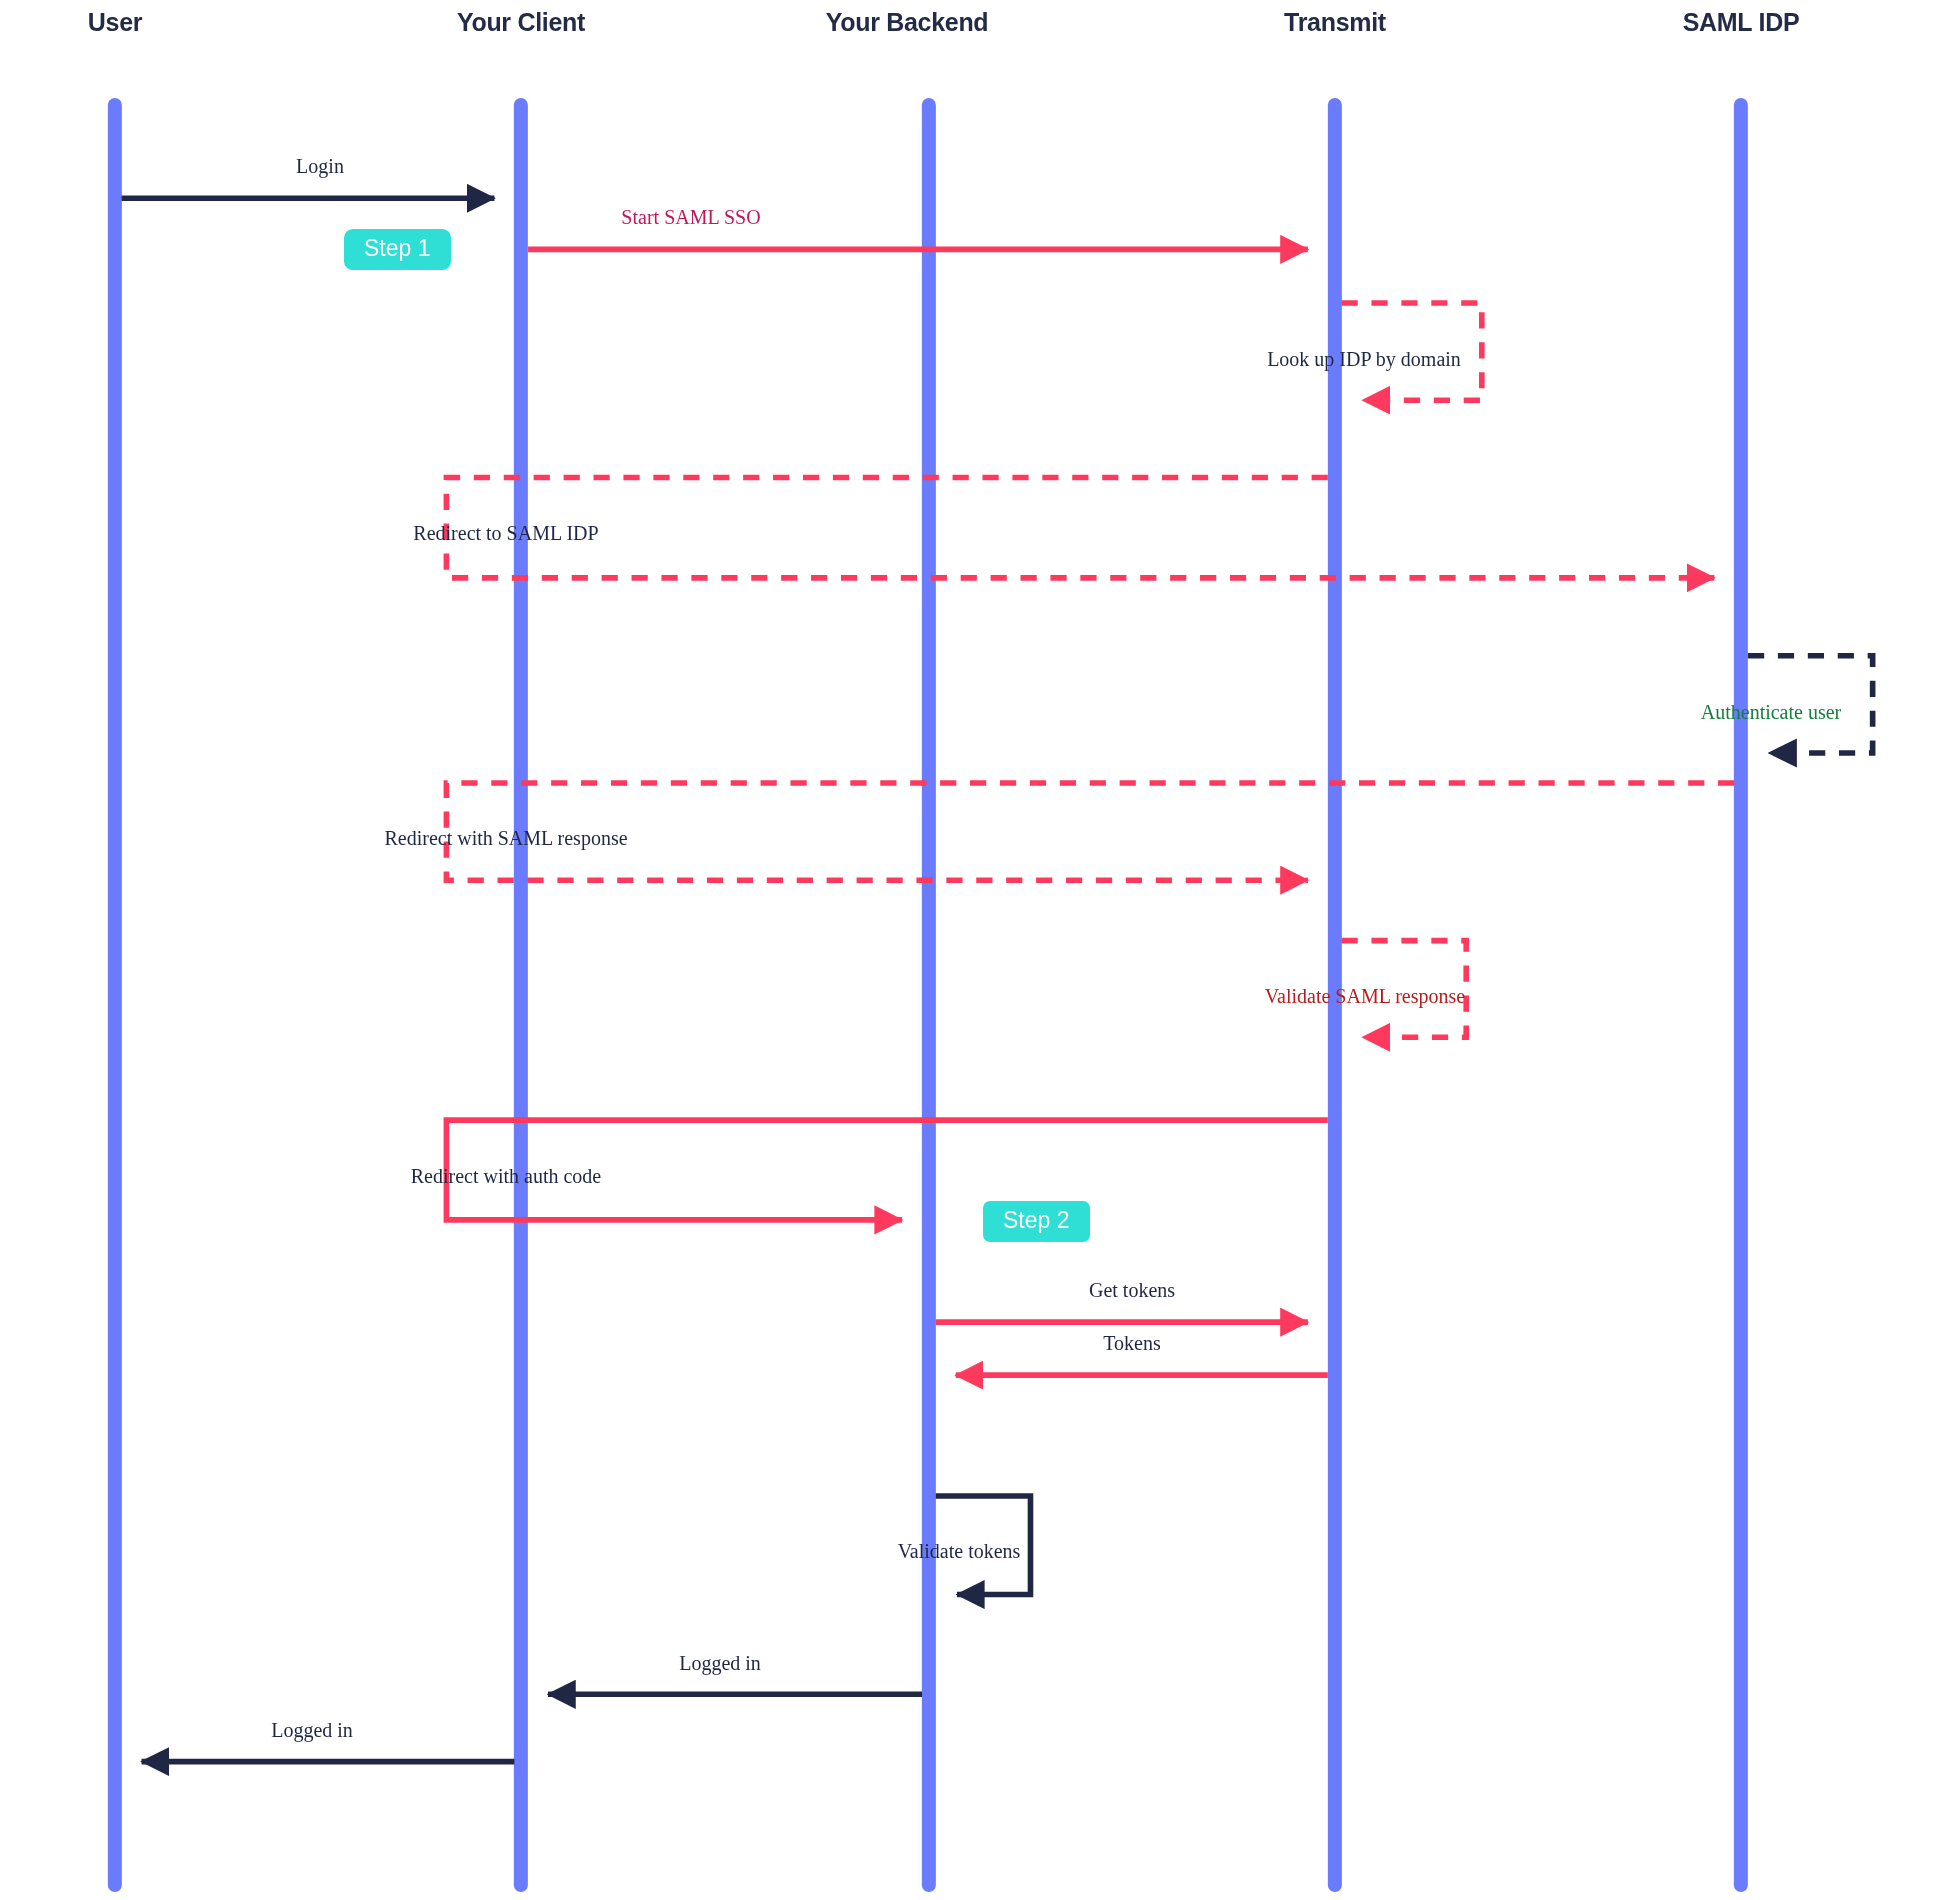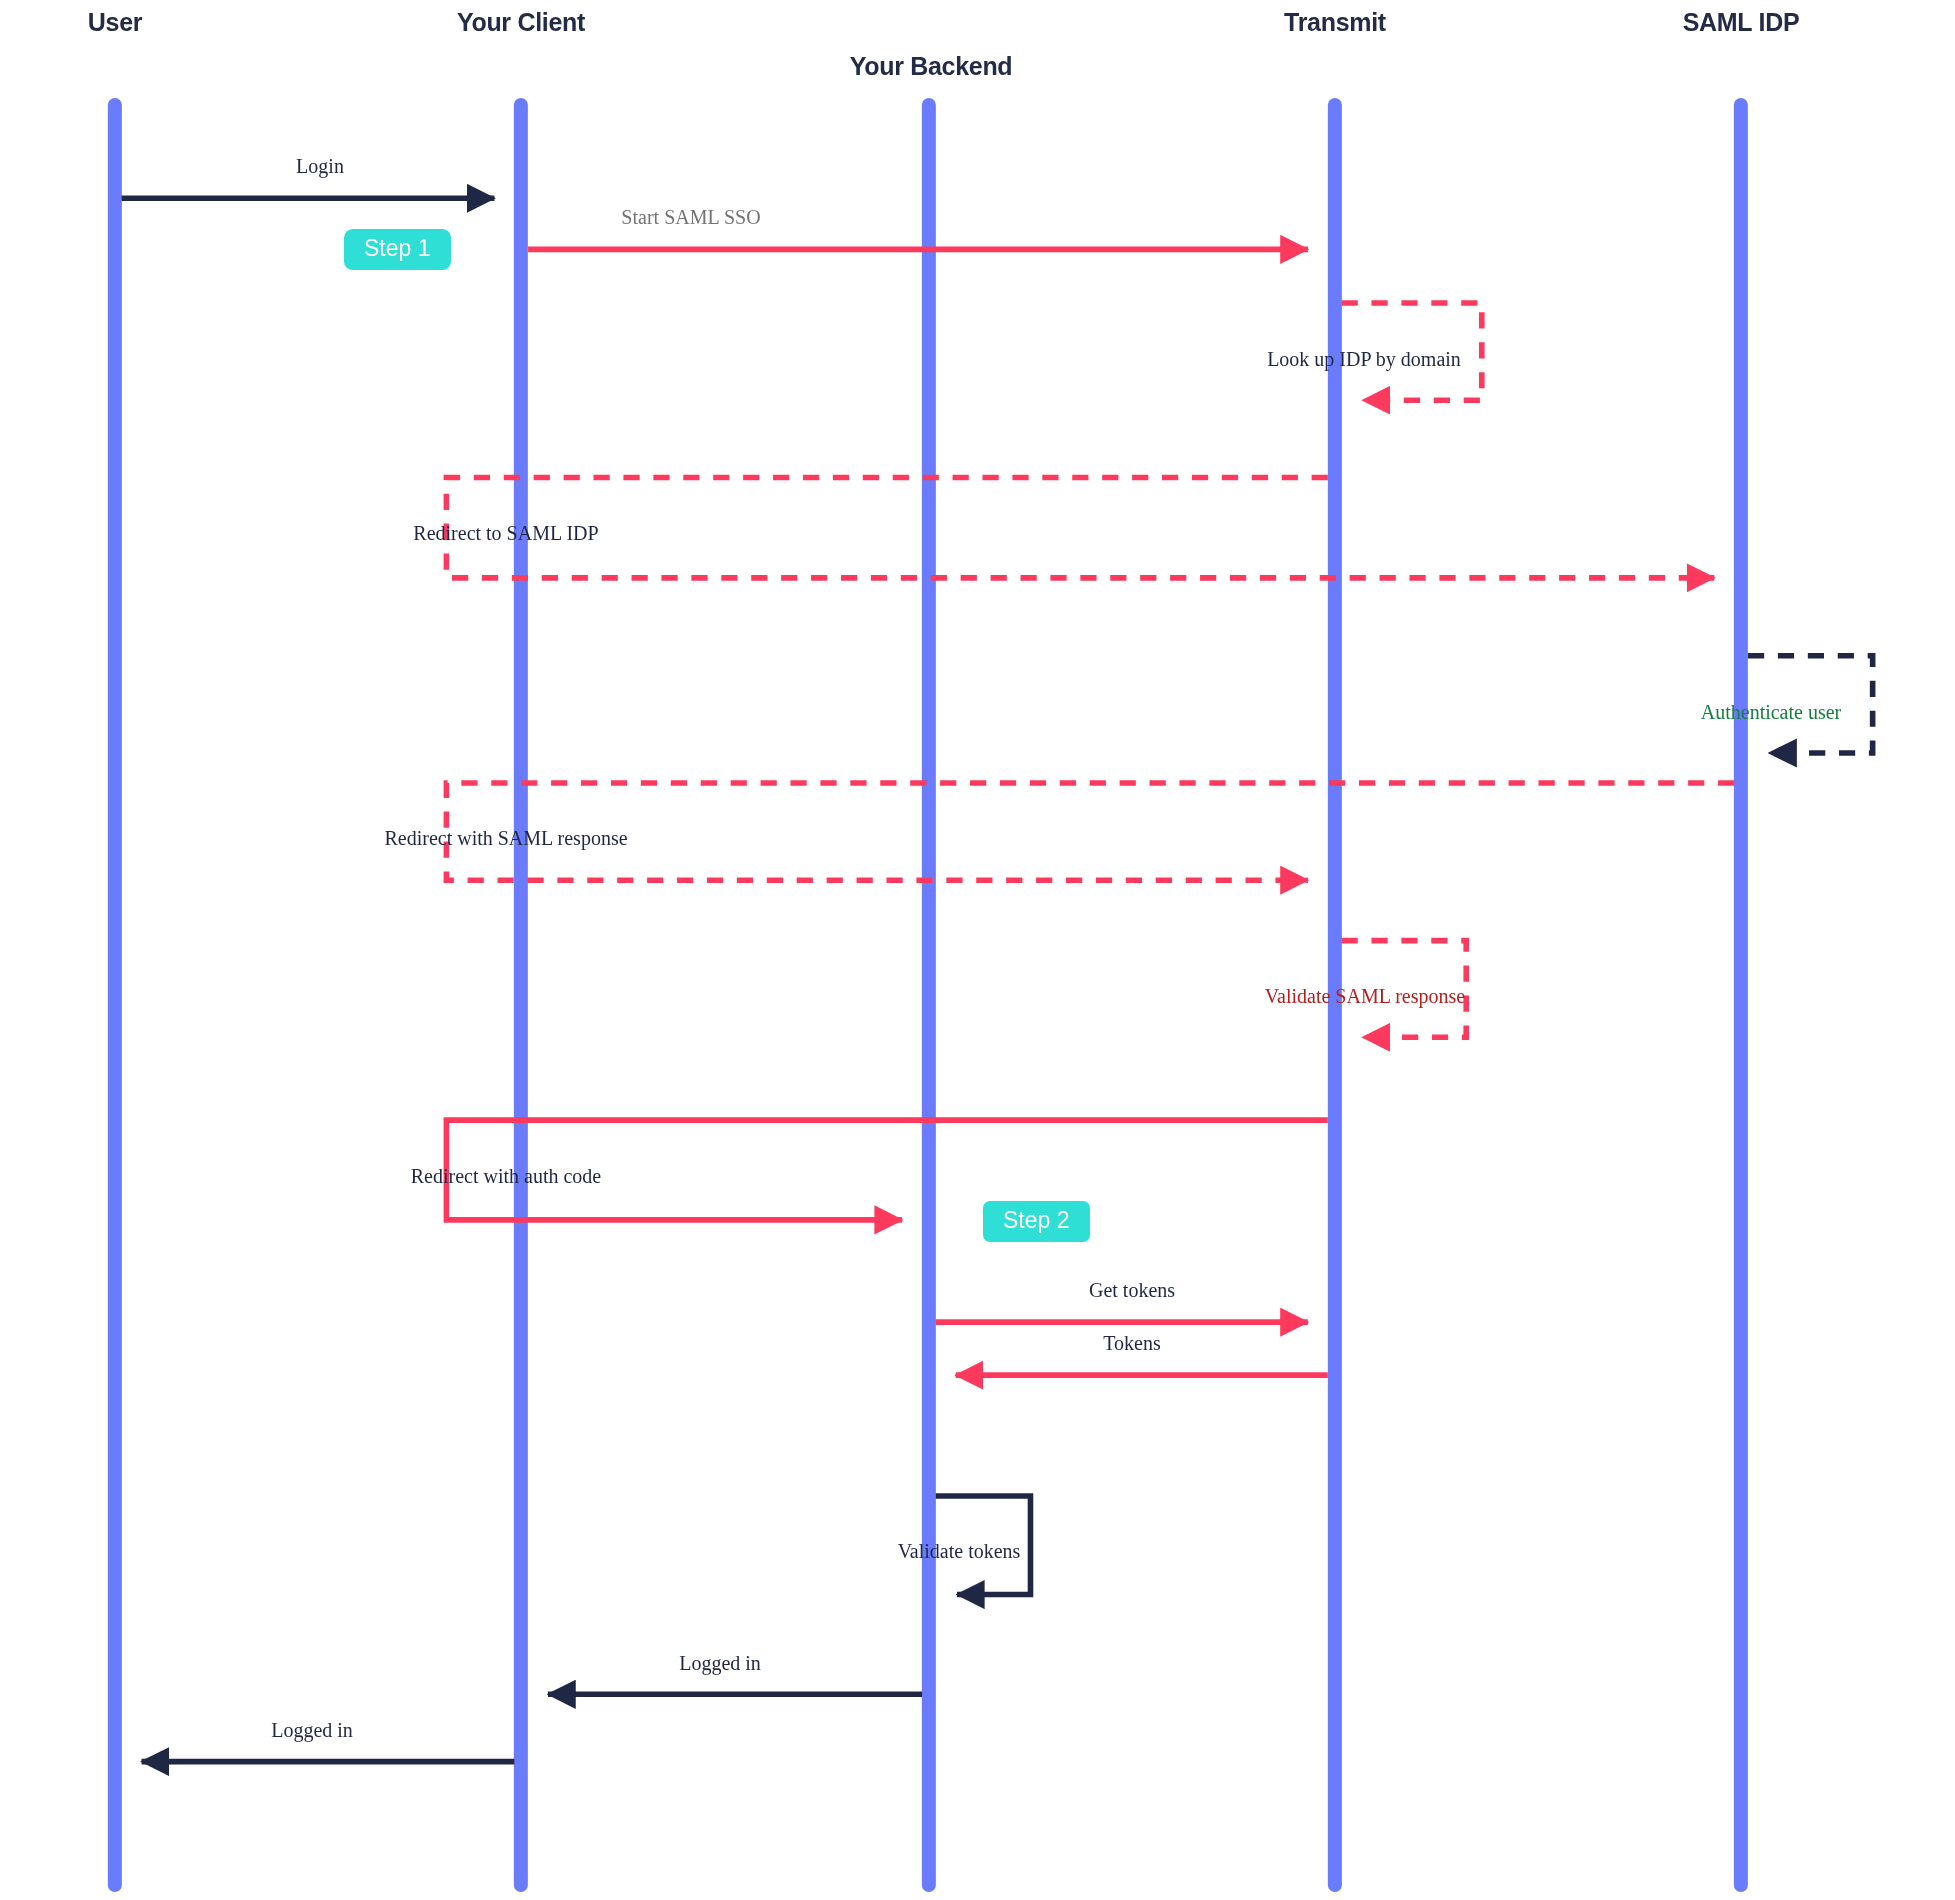--- a/index.html
+++ b/index.html
@@ -63,21 +63,21 @@
   }
 </style>
 </head>
 <body>
 
 <div id="canvas">
 
   <div id="headers">
       <div class="participant-label" style="left: 115px; top: 7.5px;">User</div>
       <div class="participant-label" style="left: 521px; top: 7.5px;">Your Client</div>
-      <div class="participant-label" style="left: 931px; top: 7.5px; margin-top: 44px;">Your Backend</div>
+      <div class="participant-label" style="left: 907px; top: 7.5px;">Your Backend</div>
       <div class="participant-label" style="left: 1335px; top: 7.5px;">Transmit</div>
       <div class="participant-label" style="left: 1741px; top: 7.5px;">SAML IDP</div>
     </div>
 
   <div id="lifelines">
       <div class="lifeline" style="left: 115px; top: 98px; height: 1794px; background: rgb(106, 123, 251);"></div>
       <div class="lifeline" style="left: 521px; top: 98px; height: 1794px; background: rgb(106, 123, 251);"></div>
       <div class="lifeline" style="left: 929px; top: 98px; height: 1794px; background: rgb(106, 123, 251);"></div>
       <div class="lifeline" style="left: 1335px; top: 98px; height: 1794px; background: rgb(106, 123, 251);"></div>
       <div class="lifeline" style="left: 1741px; top: 98px; height: 1794px; background: rgb(106, 123, 251);"></div>
@@ -134,21 +134,21 @@
       <g>
         <path d="M1479,2718 L879,2718" fill="none" stroke="#1f2745" stroke-width="9" marker-end="url(#ah-dark-l)"></path>
       </g>
       <g>
         <path d="M825,2826 L227,2826" fill="none" stroke="#1f2745" stroke-width="9" marker-end="url(#ah-dark-l)"></path>
       </g>
     </svg>
 
   <div id="labels">
       <div class="msg-label" style="left: 320px; top: 155px; color: rgb(31, 39, 69);">Login</div>
-      <div class="msg-label" style="left: 691px; top: 206px; color: #737373;">Start SAML SSO</div>
+      <div class="msg-label" style="left: 691px; top: 206px; color: #be185d;">Start SAML SSO</div>
       <div class="msg-label" style="left: 1364px; top: 348px; color: rgb(31, 39, 69);">Look up IDP by domain</div>
       <div class="msg-label" style="left: 506px; top: 522px; color: rgb(31, 39, 69);">Redirect to SAML IDP</div>
       <div class="msg-label" style="left: 1771px; top: 701px; color: #15803d;">Authenticate user</div>
       <div class="msg-label" style="left: 506px; top: 827px; color: rgb(31, 39, 69);">Redirect with SAML response</div>
       <div class="msg-label" style="left: 1365px; top: 985px; color: #b91c1c;">Validate SAML response</div>
       <div class="msg-label" style="left: 506px; top: 1165px; color: rgb(31, 39, 69);">Redirect with auth code</div>
       <div class="msg-label" style="left: 1132px; top: 1279px; color: rgb(31, 39, 69);">Get tokens</div>
       <div class="msg-label" style="left: 1132px; top: 1332px; color: rgb(31, 39, 69);">Tokens</div>
       <div class="msg-label" style="left: 959px; top: 1540px; color: rgb(31, 39, 69);">Validate tokens</div>
       <div class="msg-label" style="left: 720px; top: 1652px; color: rgb(31, 39, 69);">Logged in</div>

